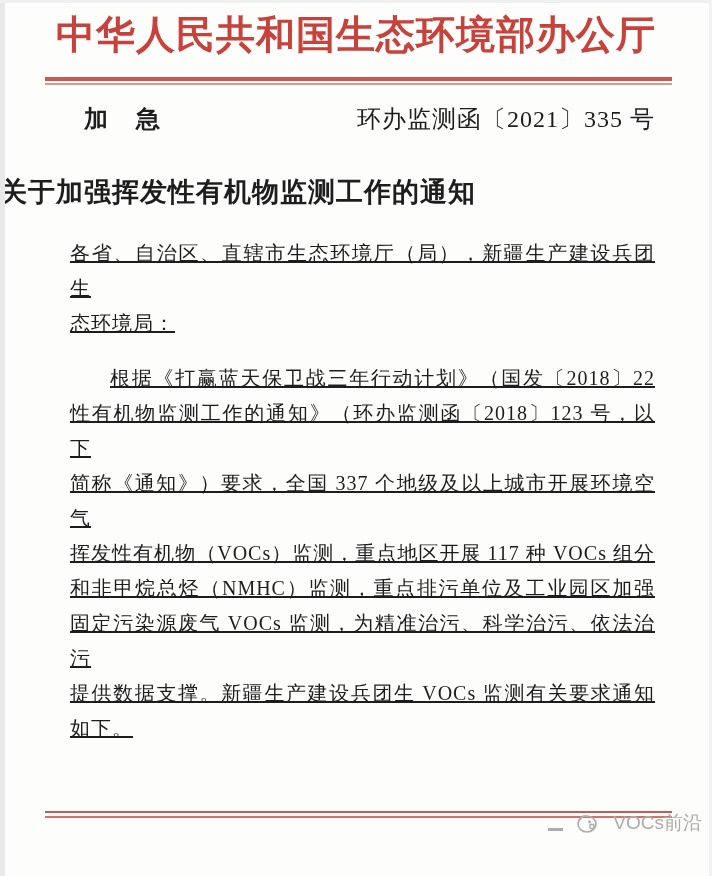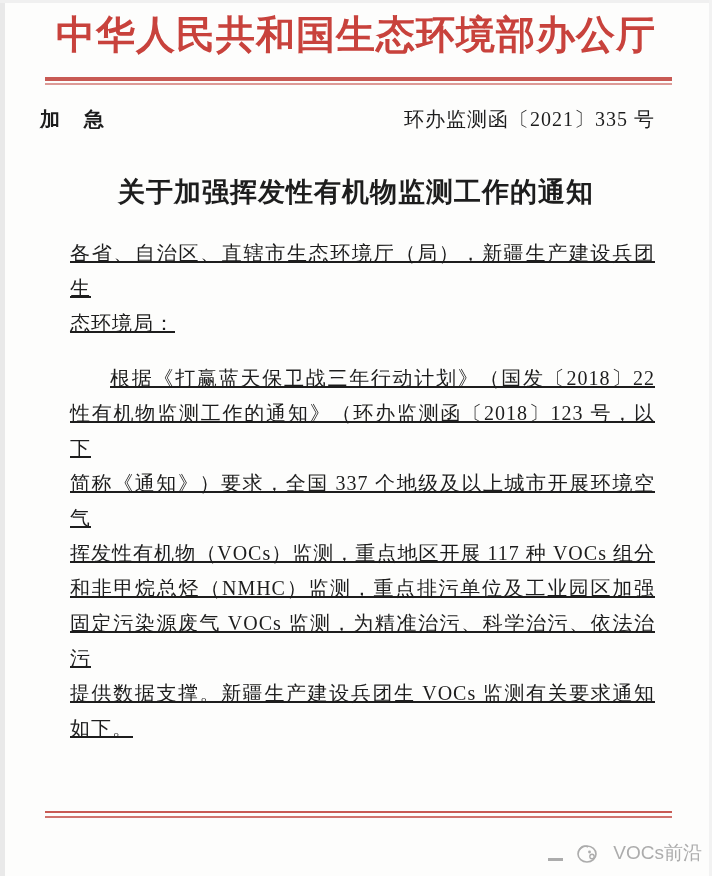--- a/index.html
+++ b/index.html
@@ -22,49 +22,49 @@
     font-size:39px;font-weight:700;
     letter-spacing:1px;
     color:var(--accent,#c8423c);
   }
   .rule-top{margin:15px 40px 0 45px;}
   .rule-top .a{height:4px;background:var(--rule,#c85a54);}
   .rule-top .b{height:2px;background:var(--rule-light,#dc9a96);margin-top:2px;}
 
   .meta{
     display:flex;justify-content:space-between;align-items:flex-end;
-    margin:21px 57px 0 40px;
-    font-size:20px;line-height:26px;
+    margin:21px 57px 0 84px;
+    font-size:24px;line-height:26px;
   }
   .urgency{font-weight:700;font-family:"Liberation Sans","DejaVu Sans",sans-serif;letter-spacing:2px;}
   .docnum{letter-spacing:1px;}
 
   .title{
     margin:42px 0 0;
-    text-align:center;
+    text-align:left;
     font-size:27px;font-weight:700;letter-spacing:1px;
   }
 
   .body{margin:26px 57px 0 70px;font-size:20px;}
   .line{
     line-height:35px;
     letter-spacing:1px;
     text-align:justify;
     text-decoration:underline;
   }
   .line.full{text-align-last:justify;}
   .line.indent{text-indent:2em;}
   .line.p-start{margin-top:20px;}
 
   .rule-bottom{position:absolute;left:45px;right:40px;top:811px;}
   .rule-bottom .a{height:2px;background:var(--rule,#c85a54);}
   .rule-bottom .b{height:2px;background:var(--rule,#c85a54);margin-top:3px;opacity:.85;}
 
   .watermark{
-    position:absolute;right:10px;top:840px;
+    position:absolute;right:10px;top:810px;
     display:flex;align-items:center;gap:12px;
     color:var(--wm,#acacac);
     font-size:19px;
     font-family:"Liberation Sans","DejaVu Sans",sans-serif;
   }
   .wm-dash{width:15px;height:3px;background:var(--wm,#acacac);align-self:flex-end;margin-bottom:5px;}
   .wm-icon{display:block;}
 </style>
 </head>
 <body>

